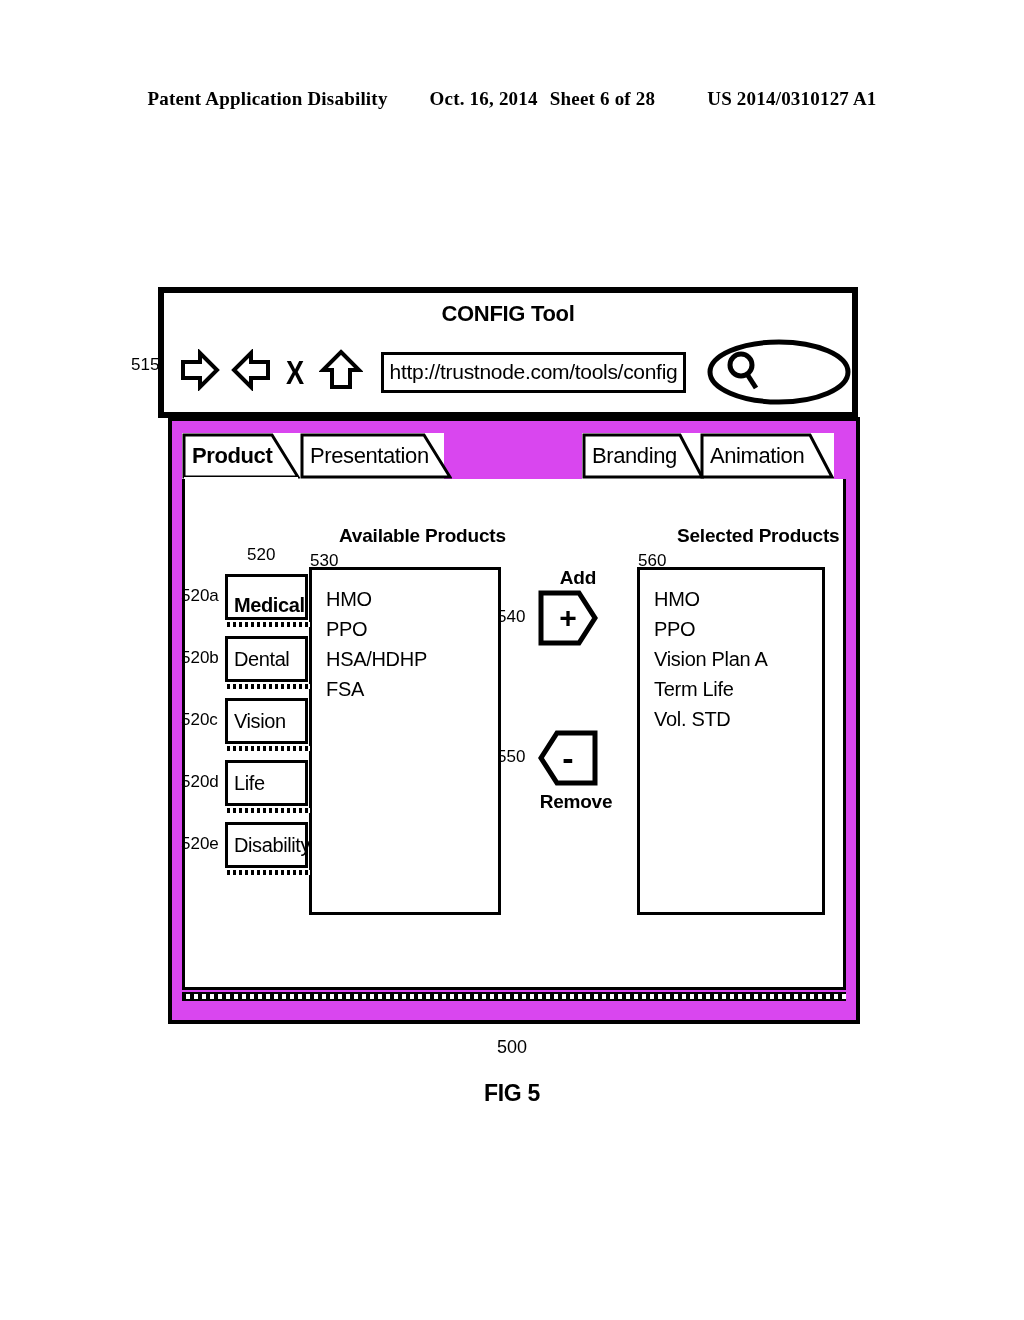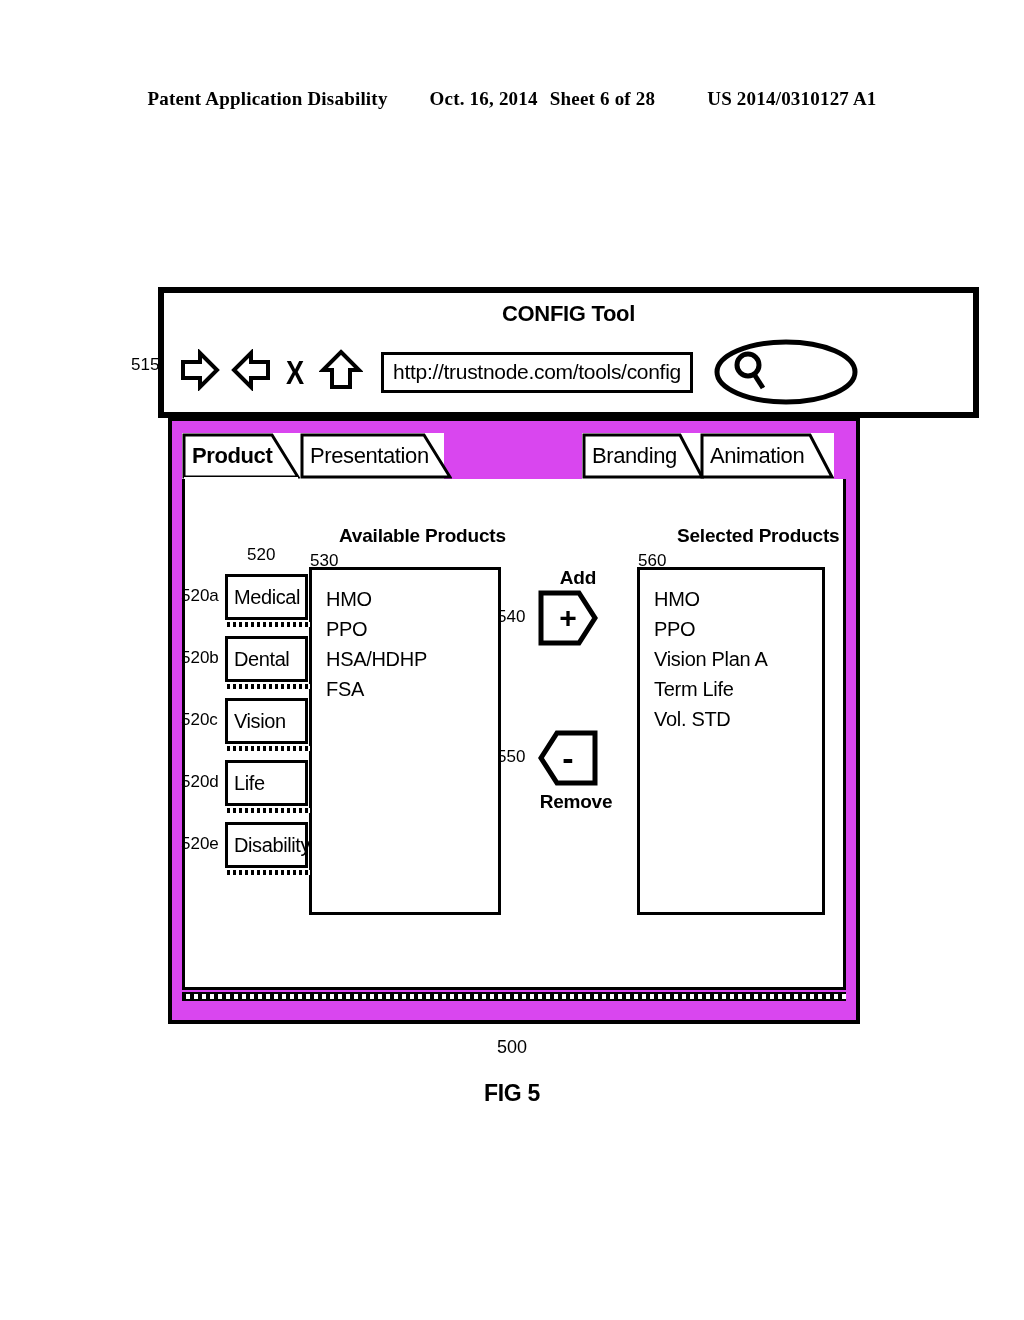--- a/index.html
+++ b/index.html
@@ -55,21 +55,21 @@
     border: 4px solid #000;
     background: #d946ef;
     box-sizing: border-box;
   }
 
   
   .toolbar-box {
     position: absolute;
     left: 158px;
     top: 287px;
-    width: 821px;
+    width: 700px;
     height: 131px;
     border: 6px solid #000;
     background: #fff;
     box-sizing: border-box;
     z-index: 5;
   }
   .app-title {
     position: absolute;
     left: 0;
     top: 8px;
@@ -226,21 +226,21 @@
     box-sizing: border-box;
     background: #fff;
     display: flex;
     align-items: center;
     padding-left: 6px;
     font-size: 20px;
     letter-spacing: -0.4px;
     white-space: nowrap;
     z-index: 3;
   }
-  .cat-btn.selected { font-weight: normal; }
+  .cat-btn.selected { font-weight: bold; align-items: flex-end; }
   .cat-shadow {
     position: absolute;
     left: 2px;
     top: 48px;
     width: 83px;
     height: 5px;
     background: repeating-linear-gradient(to right,#000 0 3px,#fff 3px 6px);
     z-index: 2;
   }
   .cat-ref {

